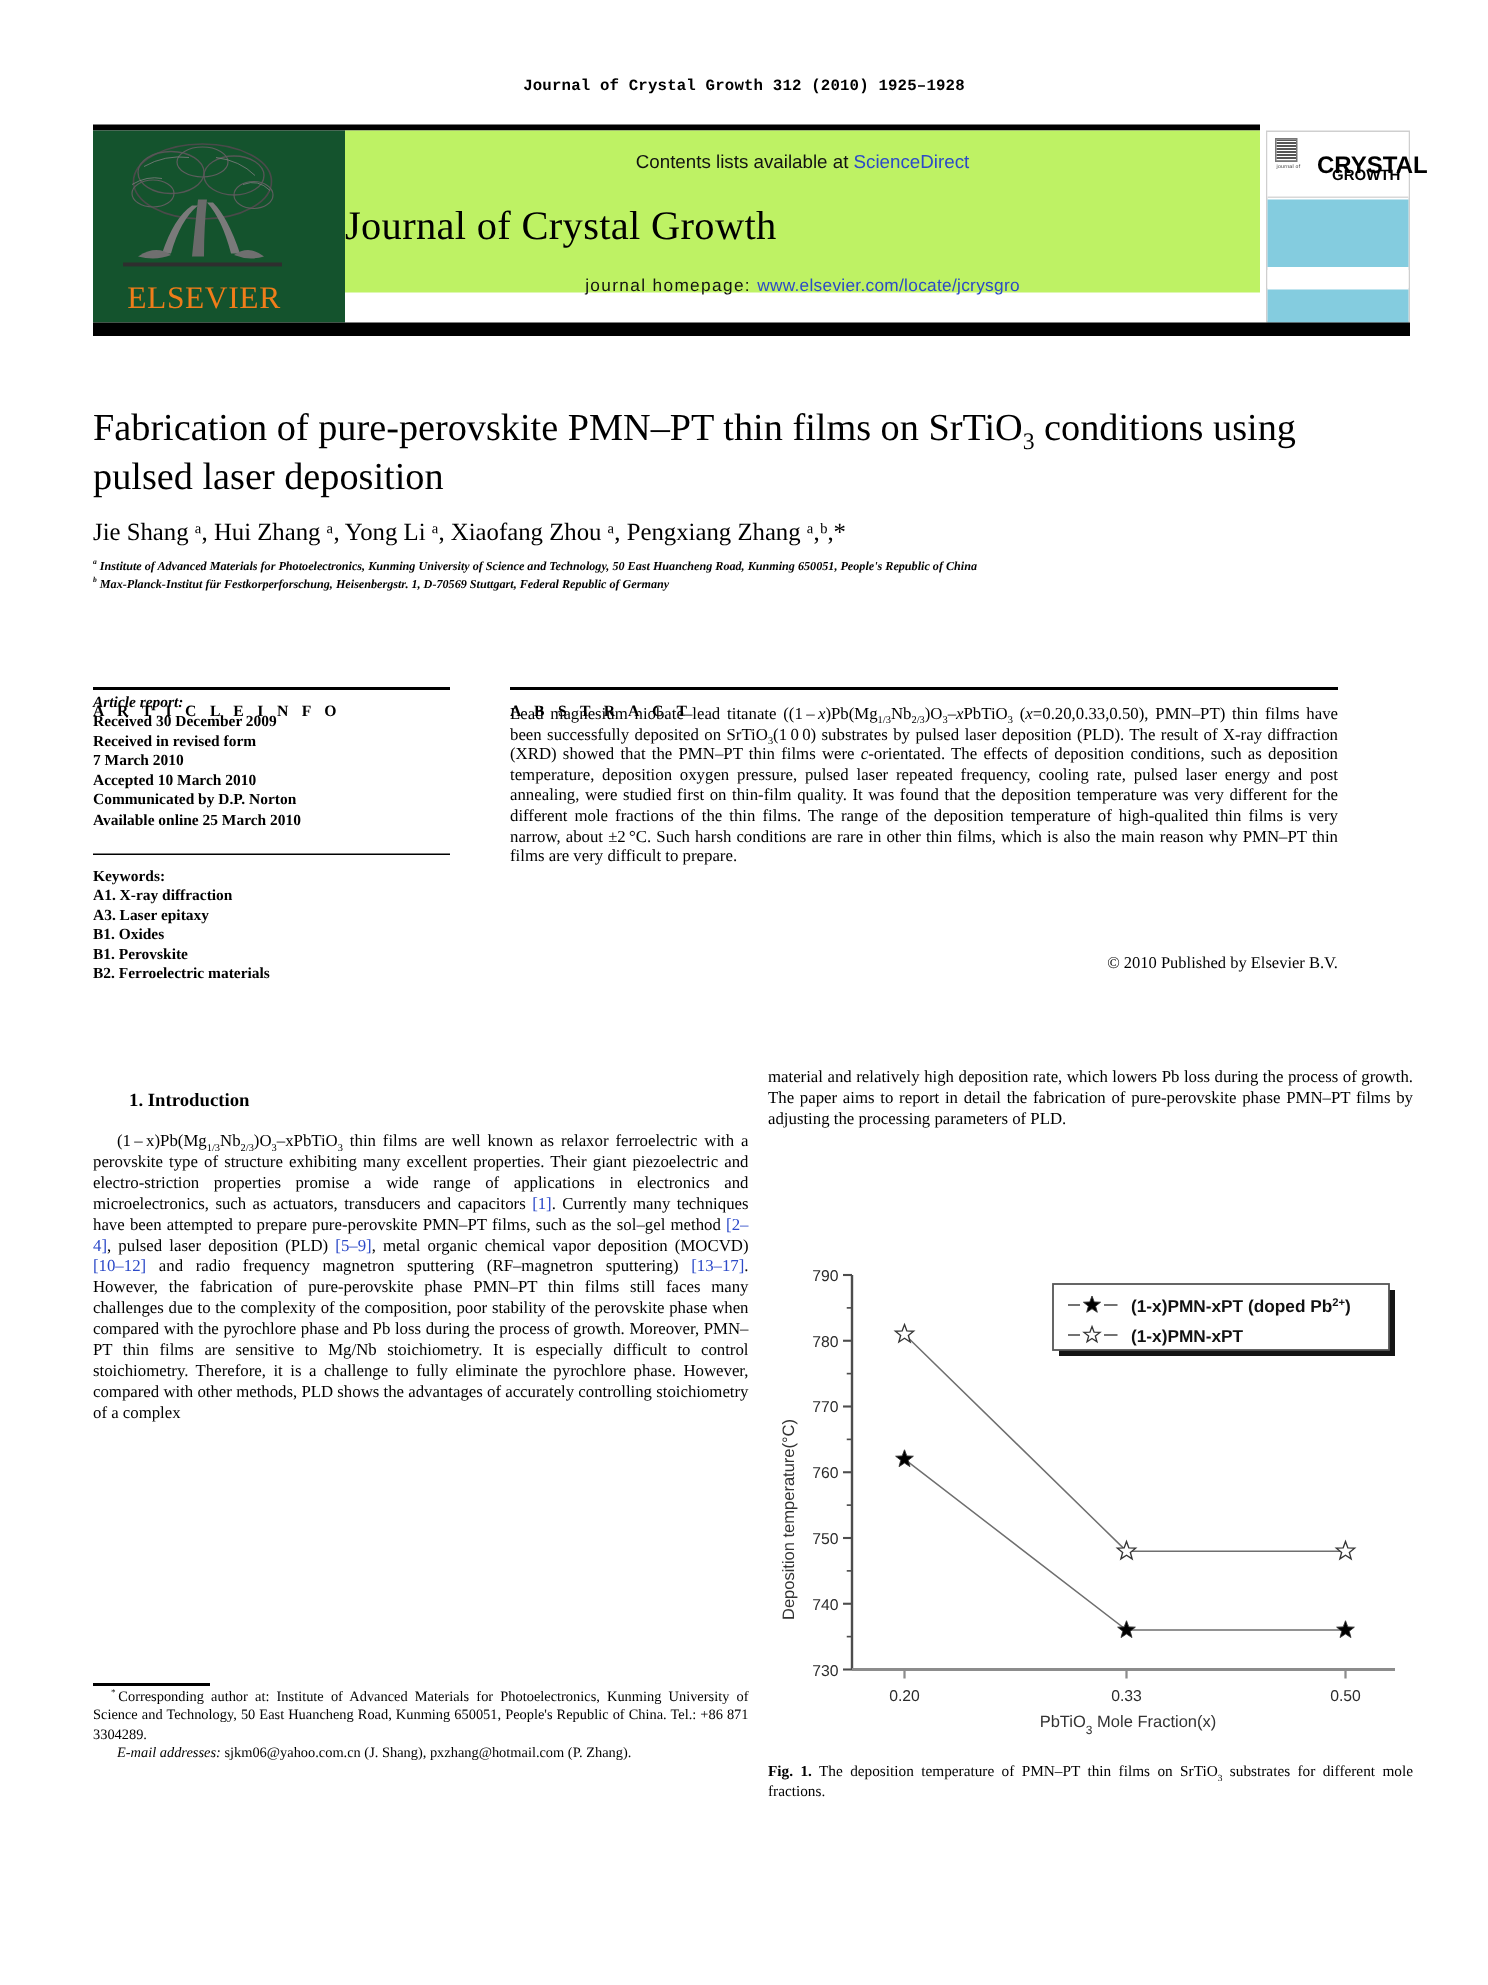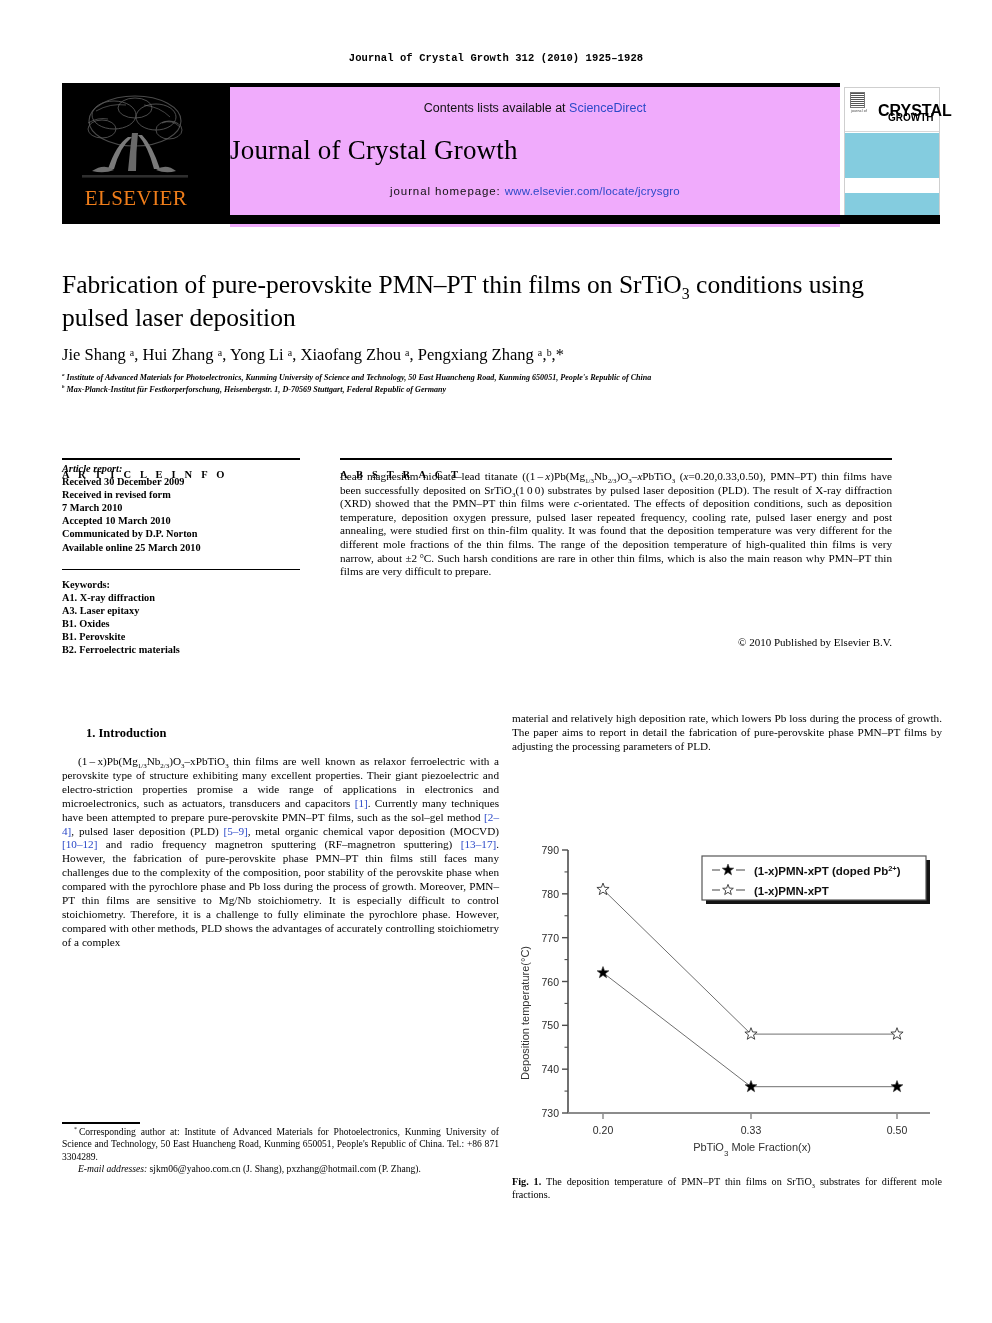--- a/index.html
+++ b/index.html
@@ -8,26 +8,26 @@
 
   
   .runhead{position:absolute;left:0;top:52px;width:992px;text-align:center;
     font-family:Liberation Mono, monospace;font-size:10.5px;font-weight:bold;letter-spacing:.1px;}
 
   
   .rule-top{position:absolute;left:62px;top:83px;width:778px;height:4px;background:#000;}
   .rule-bot{position:absolute;left:62px;top:215px;width:878px;height:9px;background:#000;}
 
   .mast{position:absolute;left:62px;top:87px;width:878px;height:128px;}
-  .elsev{position:absolute;left:0;top:0;width:168px;height:128px;background:#000000;}
+  .elsev{position:absolute;left:0;top:0;width:168px;height:128px;background:#14532d;}
   .tree{position:absolute;left:12px;top:4px;width:122px;height:96px;}
   .elsevier-word{position:absolute;left:4px;top:99px;width:140px;text-align:center;
     font-family:"Liberation Serif",serif;font-size:21px;letter-spacing:.4px;color:#ef7d1a;}
 
-  .mastmid{position:absolute;left:168px;top:0;width:610px;height:140px;background:#f0abfc;}
+  .mastmid{position:absolute;left:168px;top:0;width:610px;height:108px;background:#bef264;}
   .m-contents{position:absolute;left:0;top:14px;width:610px;text-align:center;
     font-family:"Liberation Sans",sans-serif;font-size:12.5px;color:#111;}
   .m-contents .sd{color:#2b49c8;}
   .m-title{position:absolute;left:0;top:48px;width:610px;text-align:left;
     font-family:"Liberation Serif",serif;font-size:27px;color:#000;letter-spacing:.2px;}
   .m-home{position:absolute;left:0;top:98px;width:610px;text-align:center;
     font-family:"Liberation Sans",sans-serif;font-size:11.5px;color:#111;letter-spacing:.9px;}
   .m-home .lnk{color:#2b49c8;letter-spacing:.2px;}
 
   .cover{position:absolute;left:782px;top:0;width:96px;height:128px;background:#fff;border:1px solid #cfcfcf;box-sizing:border-box;}

